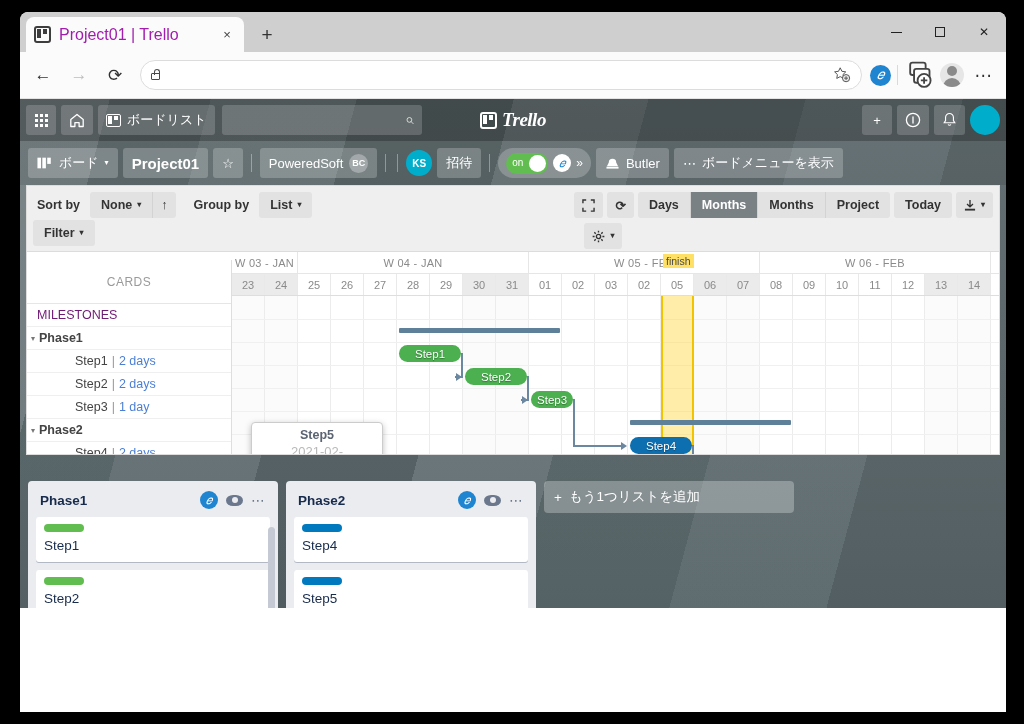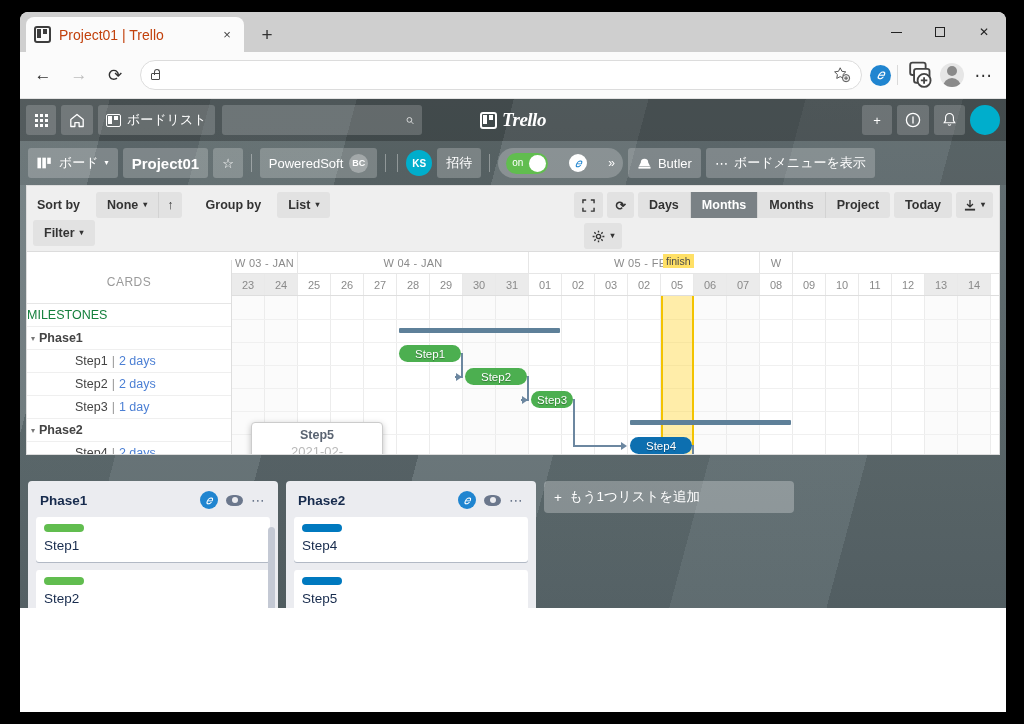--- a/index.html
+++ b/index.html
@@ -35,21 +35,21 @@
   }
   .tab-favicon::before {
     content: ""; position: absolute; left: 1px; top: 1px; width: 4px; height: 9px;
     background: #3d3d3d;
   }
   .tab-favicon::after {
     content: ""; position: absolute; left: 7px; top: 1px; width: 4px; height: 5px;
     background: #3d3d3d;
   }
   .tab-title {
-    font-size: 14px; color: #c2410c; white-space: nowrap; overflow: hidden;
+    font-size: 16px; color: #a21caf; white-space: nowrap; overflow: hidden;
     flex: 1 1 auto;
   }
   .tab-close {
     width: 18px; height: 18px; font-size: 13px; color: #444;
     display: flex; align-items: center; justify-content: center; cursor: pointer;
   }
   .newtab {
     position: absolute; left: 234px; top: 10px; width: 26px; height: 26px;
     display: flex; align-items: center; justify-content: center;
     font-size: 19px; color: #333; cursor: pointer;
@@ -185,21 +185,21 @@
   }
   .bb-btn.title { font-weight: bold; font-size: 15px; }
   .bb-divider { width: 1px; height: 18px; background: rgba(255,255,255,.35); margin: 0 3px; }
   .bb-avatar {
     width: 26px; height: 26px; border-radius: 50%; background: #00aecc; color: #fff;
     display: flex; align-items: center; justify-content: center; font-size: 10px; font-weight: bold;
     position: relative;
   }
   .bb-toggle-wrap {
     height: 30px; border-radius: 15px; background: rgba(255,255,255,.22);
-    display: flex; align-items: center; gap: 21px; padding: 0 8px;
+    display: flex; align-items: center; gap: 5px; padding: 0 8px;
   }
   .toggle {
     width: 42px; height: 21px; border-radius: 11px; background: #61bd4f; position: relative;
     color: #fff; font-size: 10px; cursor: pointer;
   }
   .toggle span { position: absolute; left: 6px; top: 4px; }
   .toggle::after {
     content: ""; position: absolute; right: 2px; top: 2px; width: 17px; height: 17px;
     border-radius: 50%; background: #fff;
   }
@@ -211,21 +211,21 @@
 
   
   .gantt {
     position: relative; margin: 0 6px; background: #fff; height: 270px; overflow: hidden;
     border: 1px solid #ddd;
   }
   .gantt-toolbar {
     position: relative; background: #efefef; border-bottom: 1px solid #dcdcdc; padding: 5px 6px;
     height: 66px;
   }
-  .tb-row { display: flex; align-items: center; gap: 12px; height: 28px; }
+  .tb-row { display: flex; align-items: center; gap: 6px; height: 28px; }
   .tb-label { font-size: 12.5px; font-weight: bold; color: #333; padding: 0 4px; }
   .tb-btn {
     height: 26px; background: #e2e2e2; border: none; border-radius: 3px; color: #333;
     font-size: 12.5px; font-weight: bold; padding: 0 11px; cursor: pointer;
     display: flex; align-items: center; gap: 5px;
     font-family: "Liberation Sans", sans-serif;
   }
   .tb-btn.sq { padding: 0 8px; }
   .tb-btn.active { background: #7a8185; color: #fff; }
   .tb-group { display: flex; }
@@ -239,21 +239,21 @@
   .gantt-left { position: absolute; left: 0; top: 8px; width: 205px; height: 100%; background: #fff;
                 border-right: 1px solid #dedede; z-index: 4; }
   .gl-head {
     height: 44px; display: flex; align-items: center; justify-content: center;
     font-size: 12px; color: #9a9a9a; letter-spacing: .5px; border-bottom: 1px solid #e6e6e6;
   }
   .gl-row {
     height: 23px; display: flex; align-items: center; font-size: 12.5px; color: #444;
     border-bottom: 1px solid #efefef; padding-left: 4px;
   }
-  .gl-row.milestone { color: #15803d; font-size: 12.5px; padding-left: 0; }
+  .gl-row.milestone { color: #701a75; font-size: 12.5px; padding-left: 10px; }
   .gl-row.group { font-weight: bold; }
   .gl-row.task { padding-left: 48px; }
   .gl-tri { font-size: 8px; color: #777; margin-right: 4px; }
   .gl-days { color: #4b7fd4; margin-left: 4px; }
   .gl-sep { color: #999; margin-left: 4px; }
 
   .gantt-right { position: absolute; left: 205px; top: 0; right: 0; height: 100%; overflow: hidden; }
   .grid-head-weeks { display: flex; height: 22px; border-bottom: 1px solid #e6e6e6; }
   .gh-week {
     font-size: 11px; color: #8a8a8a; display: flex; align-items: center; justify-content: center;
@@ -605,20 +605,21 @@
               <span class="gl-days">2 days</span>
             </div>
 
           </div>
 
           <div class="gantt-right">
             <div class="grid-head-weeks" id="weeks-head">
                 <div class="gh-week" style="width: 66px; flex: 0 0 66px;">W 03 - JAN</div>
                 <div class="gh-week" style="width: 231px; flex: 0 0 231px;">W 04 - JAN</div>
                 <div class="gh-week" style="width: 231px; flex: 0 0 231px;">W 05 - FEB</div>
+                <div class="gh-week" style="width: 231px; flex: 0 0 231px;">W 06 - FEB</div>
                 <div class="gh-week" style="width: 33px; flex: 0 0 33px;">W</div>
               </div>
             <div class="grid-head-days" id="days-head">
                 <div class="gh-day we">23</div>
                 <div class="gh-day we">24</div>
                 <div class="gh-day">25</div>
                 <div class="gh-day">26</div>
                 <div class="gh-day">27</div>
                 <div class="gh-day">28</div>
                 <div class="gh-day">29</div>

